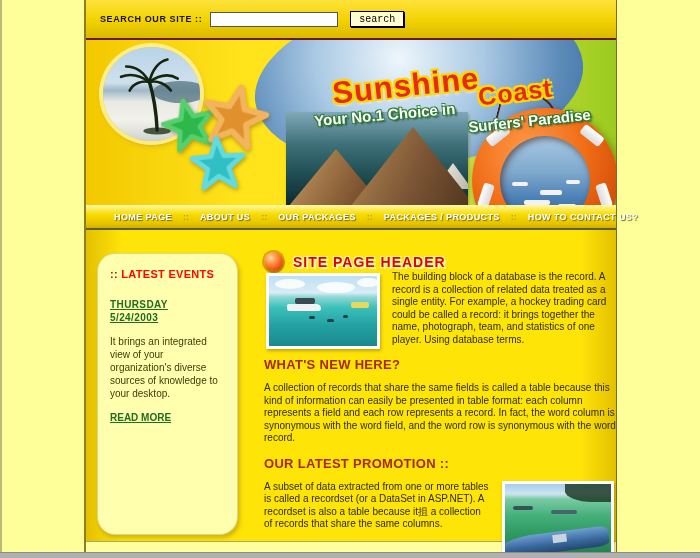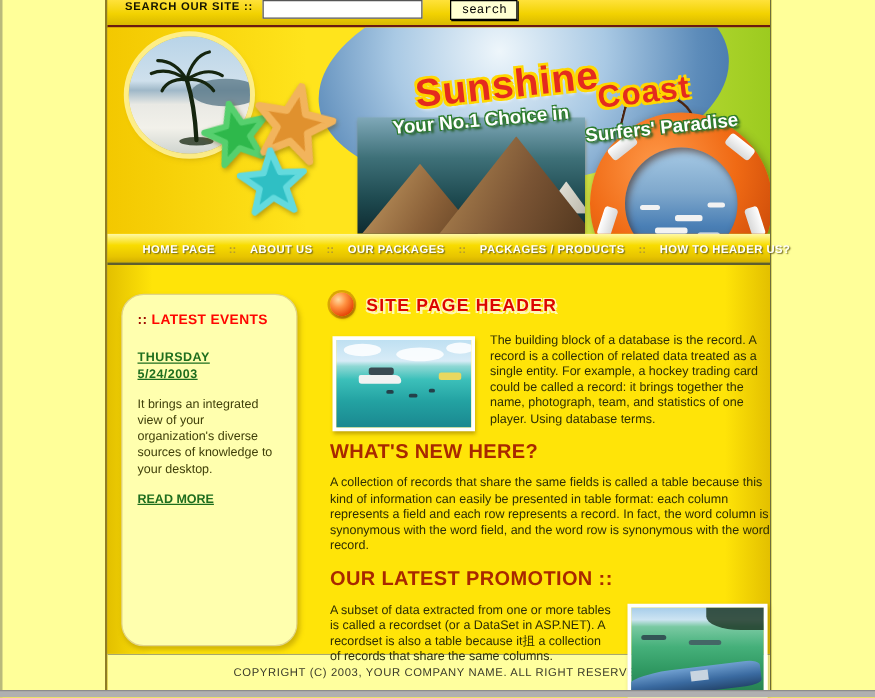--- a/index.html
+++ b/index.html
@@ -5,25 +5,25 @@
   * { margin:0; padding:0; box-sizing:border-box; }
   html,body { width:700px; height:558px; }
   body { font-family:"Liberation Sans", sans-serif; background:#FFFF99; position:relative; overflow:hidden; }
   #screen-edge-left { position:absolute; left:0; top:0; width:2px; height:558px; background:#b9b97c; }
 
   
   #page { position:absolute; left:84px; top:0; width:533px; height:552px;
           border-left:2px solid #8f7d26; border-right:1px solid #6e6e3a; background:#FFE205; }
 
   
-  #searchbar { position:relative; height:22px; background:linear-gradient(180deg,#ffe23a 0%,#f2d201 55%,#d9b900 100%);
-               display:flex; padding-left:14px; border-bottom:2px solid #6b1a10; }
+  #searchbar { position:relative; height:40px; background:linear-gradient(180deg,#ffe23a 0%,#f2d201 55%,#d9b900 100%);
+               display:flex; align-items:center; padding-left:14px; border-bottom:2px solid #6b1a10; }
   #searchbar .lbl { font-size:9px; font-weight:bold; color:#141400; letter-spacing:.6px; }
   #searchbar input { margin-left:8px; width:128px; height:15px; border:1px solid #555; background:#fff; font-size:10px; padding:0 3px; }
-  #searchbar button { margin-left:22px; height:16px; padding:0 8px; background:#ffffd2; border:1px solid #000;
+  #searchbar button { margin-left:12px; height:16px; padding:0 8px; background:#ffffd2; border:1px solid #000;
                       box-shadow:1px 1px 0 #000; font-family:"Liberation Mono", monospace; font-size:10px; color:#000; cursor:pointer; }
 
   
   #banner { position:relative; height:165px; overflow:hidden;
             background:linear-gradient(90deg,#f3c800 0%,#ffe41c 30%,#ffe41c 58%,#cfe646 72%,#9ccb1f 100%); }
   #sky-blob { position:absolute; left:168px; top:-42px; width:330px; height:168px; border-radius:50%;
               background:radial-gradient(circle at 45% 35%, #eef6fb 0%, #a9c9e4 40%, #5d8cba 75%, #3c6fa5 100%);
               transform:rotate(-7deg); }
   #palm-circle { position:absolute; left:17px; top:7px; width:97px; height:94px; border-radius:50%; overflow:hidden;
                  box-shadow:0 0 0 4px rgba(255,242,150,.9), 2px 3px 6px rgba(120,90,0,.5);
@@ -79,28 +79,28 @@
   #events-panel .hd { font-size:11px; font-weight:bold; color:#ff0600; letter-spacing:.3px; }
   #events-panel .hd .pfx { color:#9e0b00; }
   .date-link { display:inline-block; margin-top:18px; font-size:10px; font-weight:bold; color:#1e6e1e;
                text-decoration:underline; letter-spacing:.4px; line-height:13px; cursor:pointer; }
   #events-panel p { margin-top:10px; font-size:10px; color:#40400a; line-height:13px; }
   .readmore { display:inline-block; margin-top:12px; font-size:10px; font-weight:bold; color:#1e6e1e;
               text-decoration:underline; cursor:pointer; }
 
   
   #article { position:absolute; left:178px; top:22px; width:352px; }
-  #title-row { display:flex; align-items:center; gap:10px; margin-bottom:14px; }
+  #title-row { display:flex; align-items:center; gap:10px; }
   #bullet { width:19px; height:19px; border-radius:50%;
             background:radial-gradient(circle at 35% 30%, #ffd9a0 0%, #ff9040 35%, #e23c00 80%, #9c2800 100%);
             box-shadow:0 0 0 2px rgba(150,50,0,.35), 1px 2px 2px rgba(120,60,0,.5); }
   #page-title { font-size:14px; font-weight:bold; color:#dd0400; letter-spacing:1px;
             text-shadow:-1px -1px 0 #fff7b0, 1px -1px 0 #fff7b0, -1px 1px 0 #fff7b0, 2px 2px 0 #fff7b0; }
   .para { font-size:10px; color:#2e2e04; line-height:12.5px; margin-bottom:11px; }
-  .subhead { font-size:16px; font-weight:bold; color:#a82800; letter-spacing:.3px; margin-bottom:10px; }
+  .subhead { font-size:13px; font-weight:bold; color:#a82800; letter-spacing:.3px; margin-bottom:10px; }
   .photo { border:3px solid #ffffff; box-shadow:1px 2px 3px rgba(120,90,0,.45); position:relative; overflow:hidden; }
   #photo1 { float:left; width:114px; height:76px; margin:2px 12px 8px 2px;
             background:linear-gradient(180deg,#bfe0f2 0%,#d8ecf7 24%,#8fd8d4 30%,#3cc0ba 45%,#23a2a2 70%,#1a8890 100%); }
   #photo1 .cloud { position:absolute; background:#ffffff; border-radius:50%; opacity:.85; }
   #photo2 { float:right; width:112px; height:76px; margin:0 2px 6px 12px;
             background:linear-gradient(180deg,#a6cdea 0%,#cde4f2 14%,#79c9a2 22%,#45b07a 45%,#2f9861 72%,#267e50 100%); }
   #photo2 .palms { position:absolute; right:0; top:0; width:46px; height:18px; background:#1e3a28; border-radius:0 0 0 60%; opacity:.85; }
   #canoe { position:absolute; left:-4px; bottom:2px; width:108px; height:20px; transform:rotate(-7deg);
            background:linear-gradient(180deg,#6f9fd0 0%,#3a6aa0 55%,#24466e 100%); border-radius:60% 18% 22% 55% / 90% 40% 40% 90%; }
   #canoe .seat { position:absolute; left:52px; top:3px; width:14px; height:8px; background:#c8d4e0; }
@@ -183,21 +183,21 @@
 
   <div id="nav">
     <a>HOME PAGE</a>
     <span class="sep">::</span>
     <a>ABOUT US</a>
     <span class="sep">::</span>
     <a>OUR PACKAGES</a>
     <span class="sep">::</span>
     <a>PACKAGES / PRODUCTS</a>
     <span class="sep">::</span>
-    <a>HOW TO HEADER US?</a>
+    <a>HOW TO CONTACT US?</a>
   </div>
 
   <div id="main">
 
     <div id="events-panel">
       <div class="hd">
         <span class="pfx">::</span>
         <span>LATEST EVENTS</span>
       </div>
       <a class="date-link">

